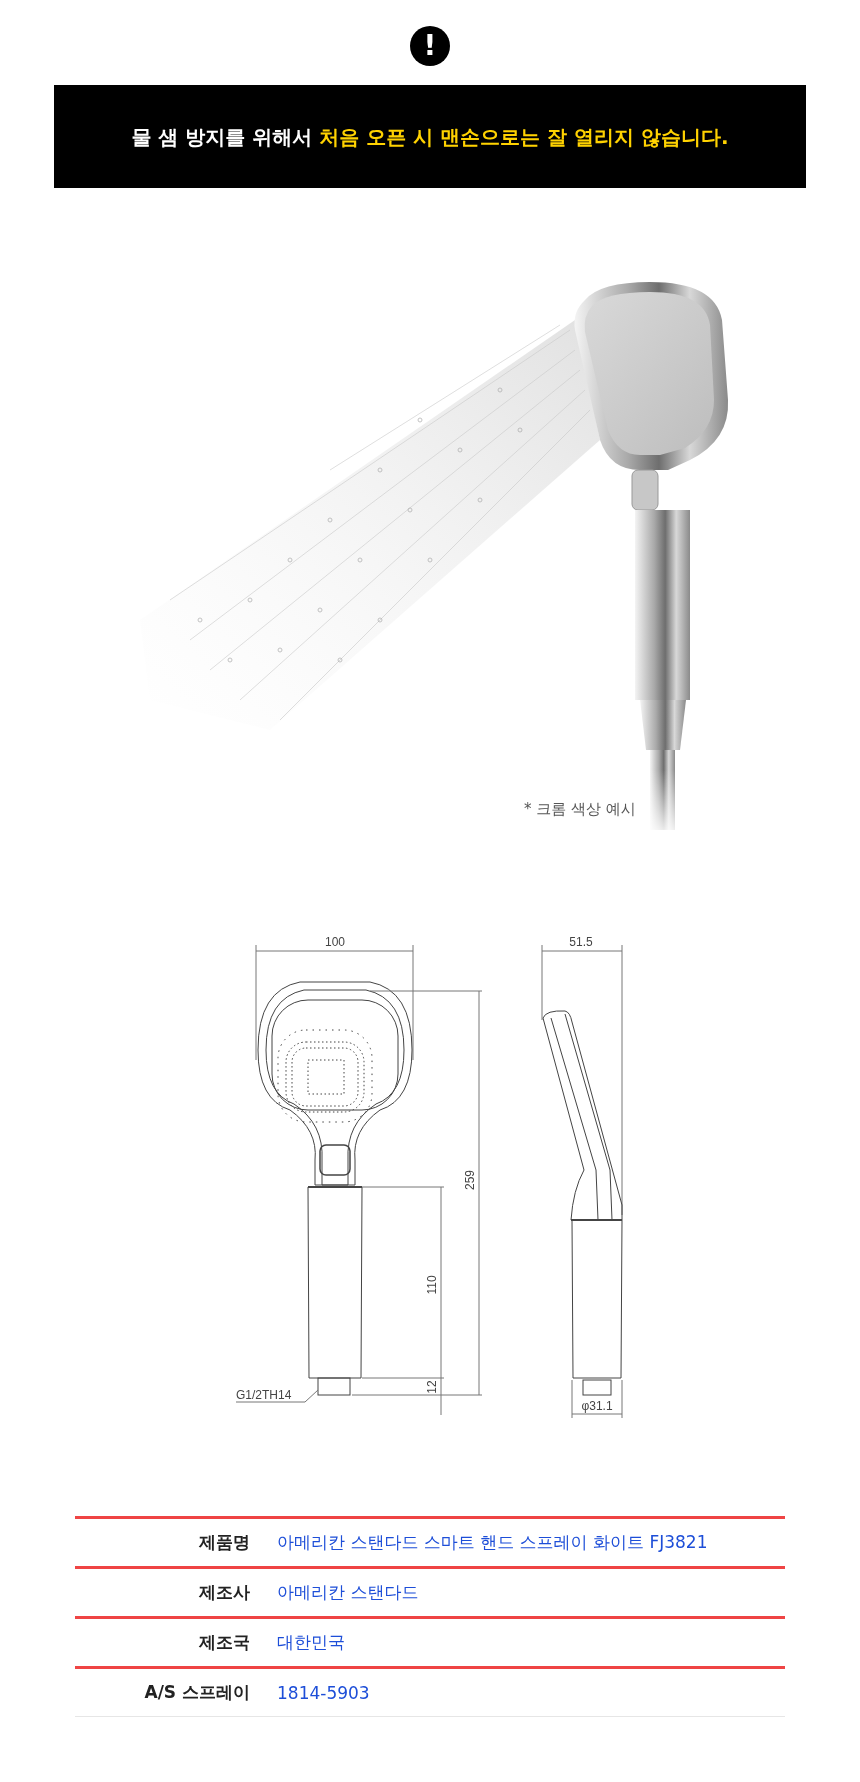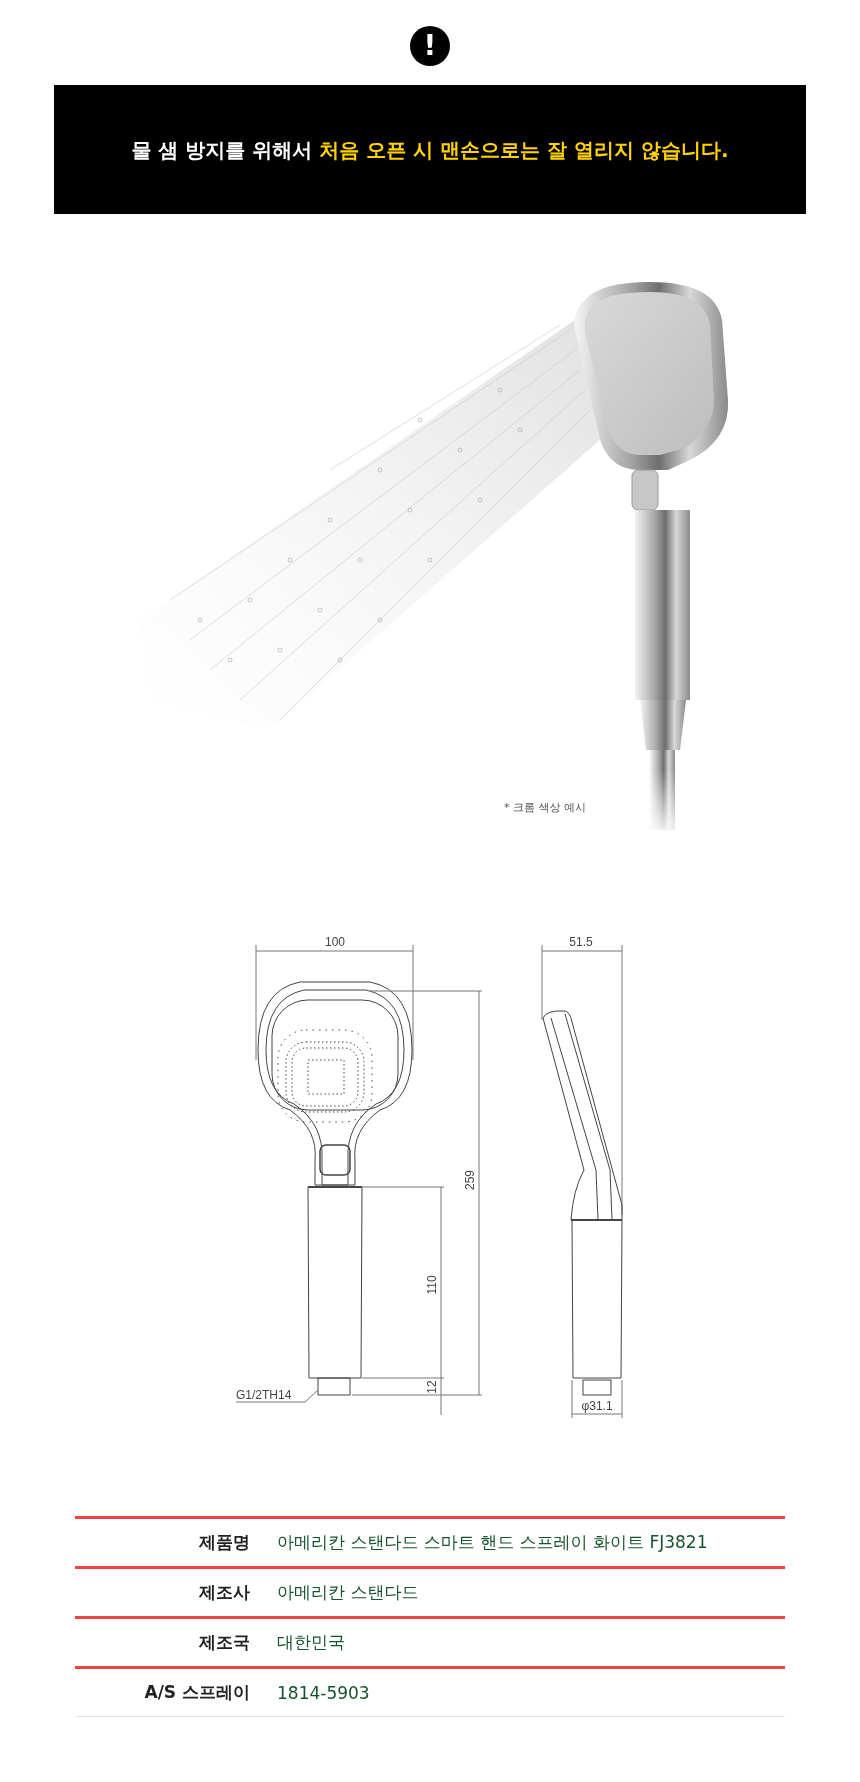--- a/index.html
+++ b/index.html
@@ -2,31 +2,31 @@
 <html><head>
 <meta charset="utf-8">
 <style>
   html, body { margin:0; padding:0; background:#fff; }
   body { width:860px; height:1782px; position:relative; overflow:hidden;
          font-family:"DejaVu Sans","Liberation Sans",sans-serif; color:#222; }
   .abs { position:absolute; }
   .warn-icon { left:410px; top:26px; width:40px; height:40px; border-radius:50%;
                background:#000; color:#fff; font-weight:bold; font-size:28px;
                line-height:40px; text-align:center; }
-  .banner { left:54px; top:85px; width:752px; height:129px; background:#000;
+  .banner { left:54px; top:85px; width:752px; height:103px; background:#000;
             color:#fff; text-align:center; font-weight:bold; font-size:20px;
             display:flex; flex-direction:column; justify-content:center; line-height:34px; }
   .banner .hl { color:#ffd200; }
   .photo { left:120px; top:270px; width:620px; height:570px; }
-  .caption { left:504px; top:800px; font-size:11px; color:#555; }
+  .caption { left:524px; top:800px; font-size:15px; color:#555; }
   .drawing { left:200px; top:920px; width:460px; height:500px; }
   .spec { left:75px; top:1516px; width:710px; border-collapse:collapse; font-size:17px; }
   .spec td { height:47px; border-top:3px solid #ef4444; border-bottom:1px solid #e6e6e6; padding:0; }
   .spec td.k { width:175px; text-align:right; font-weight:bold; color:#222; padding-right:27px; }
-  .spec td.v { color:#14532d; }
+  .spec td.v { color:#1d4ed8; }
 </style>
 </head>
 <body>
 
 <div class="abs warn-icon">!</div>
 
 <div class="abs banner">
   <div>
     <span>물 샘 방지를 위해서 </span><span class="hl">처음 오픈 시 맨손으로는 잘 열리지 않습니다.</span>
   </div>

